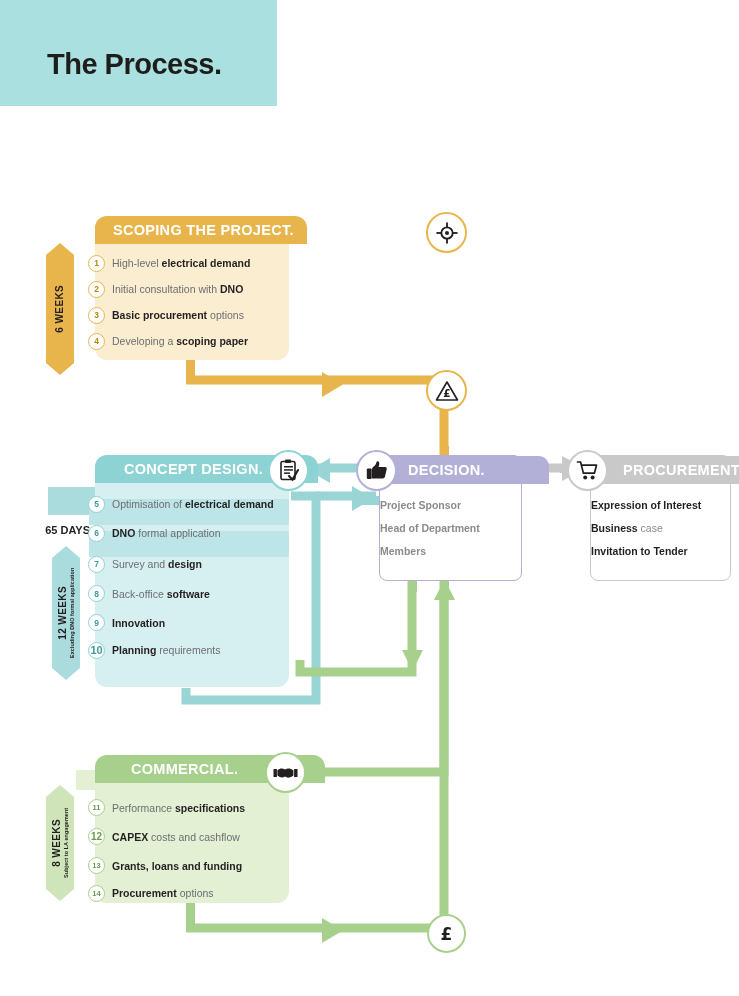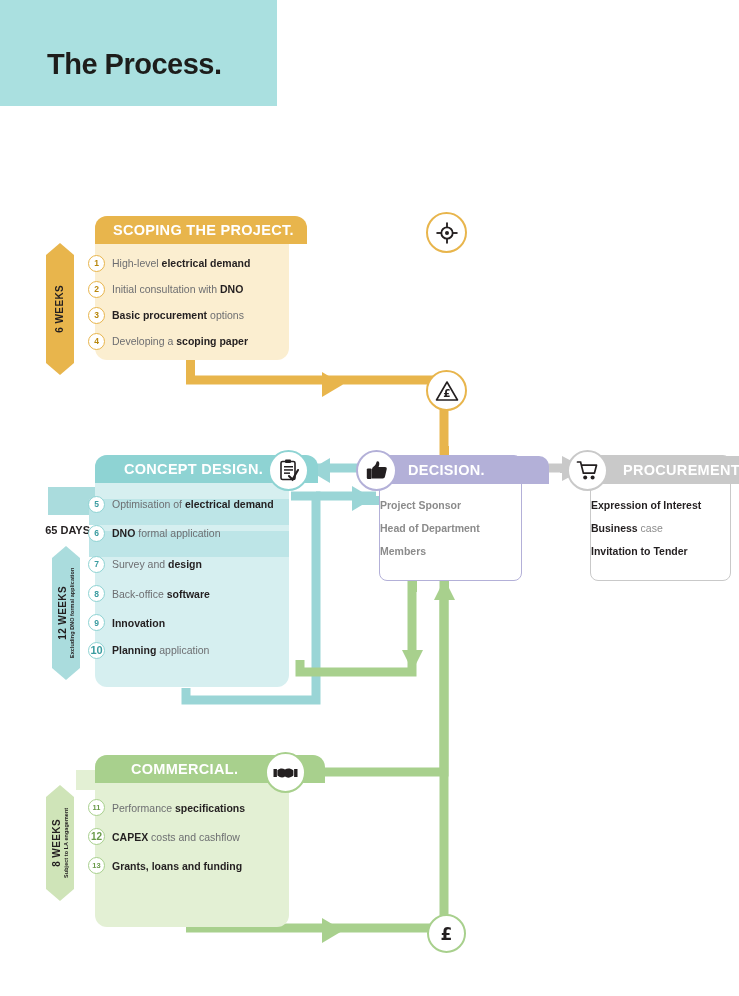--- a/index.html
+++ b/index.html
@@ -29,21 +29,21 @@
   #scoping .card-head{background:#e8b54c;padding-left:18px;}
 
   
   #concept{left:95px;top:455px;width:194px;height:232px;background:#d6eff0;}
   #concept .card-head{background:#8ed3d3;padding-left:29px;}
   .band-hl{position:absolute;left:-6px;width:200px;background:#bde5e7;}
   #hl1{top:44px;height:26px;}
   #hl2{top:76px;height:26px;}
 
   
-  #commercial{left:95px;top:755px;width:194px;height:172px;background:#e3f0d4;}
+  #commercial{left:95px;top:755px;width:194px;height:148px;background:#e3f0d4;}
   #commercial .card-head{background:#a8d08d;padding-left:36px;}
 
   
   .obox{position:absolute;border-radius:8px;background:#fff;}
   .obox .card-head{height:28px;border-radius:10px 10px 0 0;display:flex;align-items:center;}
   .obox .lines{position:absolute;top:32px;left:0;width:100%;}
   .obox .lines div{font-size:10.5px;font-weight:bold;color:#231f20;margin:11px 0;}
   .obox .lines div span{font-weight:normal;color:#8b8b8b;}
 
   #decision{left:379px;top:455px;width:141px;height:124px;border:1.6px solid #b3b0d8;}
@@ -211,41 +211,45 @@
   <div class="step" style="height:29px;">
     <span class="num" style="border:1.4px solid #8ed3d3;color:#3b9ca0;">8</span>
     <span class="step-txt"><span>Back-office </span><b>software</b><span></span></span>
   </div>
   <div class="step" style="height:29px;">
     <span class="num" style="border:1.4px solid #8ed3d3;color:#3b9ca0;">9</span>
     <span class="step-txt"><span></span><b>Innovation</b><span></span></span>
   </div>
   <div class="step">
     <span class="num" style="border:1.4px solid #8ed3d3;color:#3b9ca0;font-size:11px;">10</span>
-    <span class="step-txt"><span></span><b>Planning</b><span> application</span></span>
+    <span class="step-txt"><span></span><b>Planning</b><span> requirements</span></span>
   </div>
 </div>
 
 <div class="card" id="commercial">
   <div class="card-head">
     <span class="card-title">COMMERCIAL.</span>
   </div>
 </div>
 <div class="steps" style="position:absolute;left:88px;top:793px;width:210px;">
   <div class="step" style="height:29px;">
     <span class="num" style="border:1.4px solid #a8d08d;color:#6a9a4b;font-size:7.5px;">11</span>
     <span class="step-txt"><span>Performance </span><b>specifications</b><span></span></span>
   </div>
   <div class="step" style="height:29px;">
     <span class="num" style="border:1.4px solid #a8d08d;color:#6a9a4b;font-size:10px;">12</span>
     <span class="step-txt"><span></span><b>CAPEX</b><span> costs and cashflow</span></span>
   </div>
   <div class="step" style="height:29px;">
     <span class="num" style="border:1.4px solid #a8d08d;color:#6a9a4b;font-size:7.5px;text-align:center;">13</span>
     <span class="step-txt"><span></span><b>Grants, loans and funding</b><span></span></span>
+  </div>
+  <div class="step">
+    <span class="num" style="border:1.4px solid #a8d08d;color:#6a9a4b;font-size:7.5px;">14</span>
+    <span class="step-txt"><span></span><b>Procurement</b><span> options</span></span>
   </div>
 </div>
 
 <div class="obox" id="decision">
   <div class="card-head">
     <span class="card-title">DECISION.</span>
   </div>
   <div class="lines">
     <div><span style="font-weight:bold">Project Sponsor</span></div>
     <div><span style="font-weight:bold">Head of Department</span></div>

